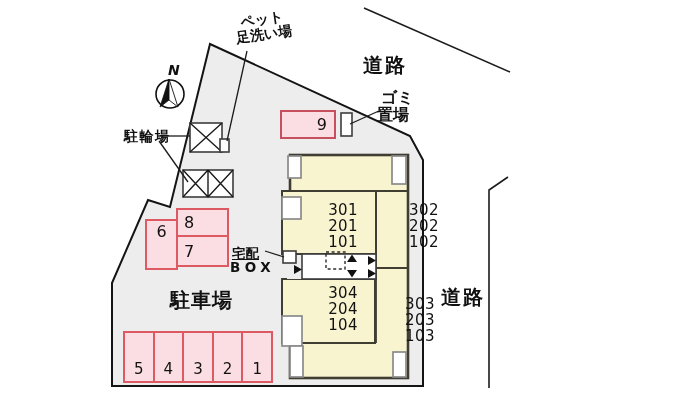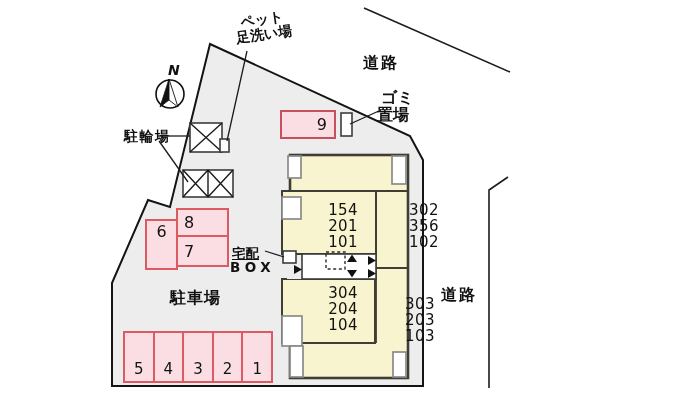--- a/index.html
+++ b/index.html
@@ -21,21 +21,21 @@
   .dashbox{fill:none;stroke:#2b2b2b;stroke-width:1.4;stroke-dasharray:3,2.6;}
   .arrow{fill:#111;stroke:none;}
   .leader{fill:none;stroke:#1c1c1c;stroke-width:1.3;}
   .hatch{fill:none;stroke:#1c1c1c;stroke-width:1.4;}
   .compass-circle{fill:#ffffff;stroke:#111;stroke-width:1.6;}
   .needle-dark{fill:#111;stroke:#111;stroke-width:0.8;}
   .needle-light{fill:#ffffff;stroke:#111;stroke-width:0.9;}
   
   .lbl{position:absolute;font-weight:bold;line-height:1.06;white-space:nowrap;}
   .lbl-14{font-size:14px;}
-  .lbl-16{font-size:16px;}
+  .lbl-16{font-size:20px;}
   .rooms{position:absolute;font-size:15px;line-height:16px;font-weight:normal;letter-spacing:0.4px;white-space:nowrap;}
   .rooms.ralign{text-align:right;}
   
   .pspace{
     position:absolute;box-sizing:border-box;display:flex;
     background:var(--parking-fill);border:2px solid var(--parking-border);
     font-size:16px;color:#111;
   }
   #space9{border-color:var(--parking9-border);}
   .prow{position:absolute;box-sizing:border-box;display:flex;
@@ -122,27 +122,27 @@
   <div class="lbl" style="left:230px;top:246px;font-size:13.5px;">
     <div style="margin-left:2px;text-decoration:underline;">宅配</div>
     <div style="letter-spacing:4.5px;text-align:center;">BOX</div>
   </div>
 
   <div class="lbl lbl-16" style="left:170px;top:290px;letter-spacing:1px;">駐車場</div>
 
   <div class="lbl lbl-16" style="left:441px;top:287px;letter-spacing:2px;">道路</div>
 
   <div class="rooms ralign" style="left:298px;top:202px;width:60px;">
-    <div>154</div>
+    <div>301</div>
     <div>201</div>
     <div>101</div>
   </div>
   <div class="rooms" style="left:377px;top:202px;padding-left:32px;">
     <div>302</div>
-    <div>356</div>
+    <div>202</div>
     <div>102</div>
   </div>
   <div class="rooms ralign" style="left:298px;top:285px;width:60px;">
     <div>304</div>
     <div>204</div>
     <div>104</div>
   </div>
   <div class="rooms" style="left:377px;top:296px;margin-left:28px;">
     <div>303</div>
     <div>203</div>

